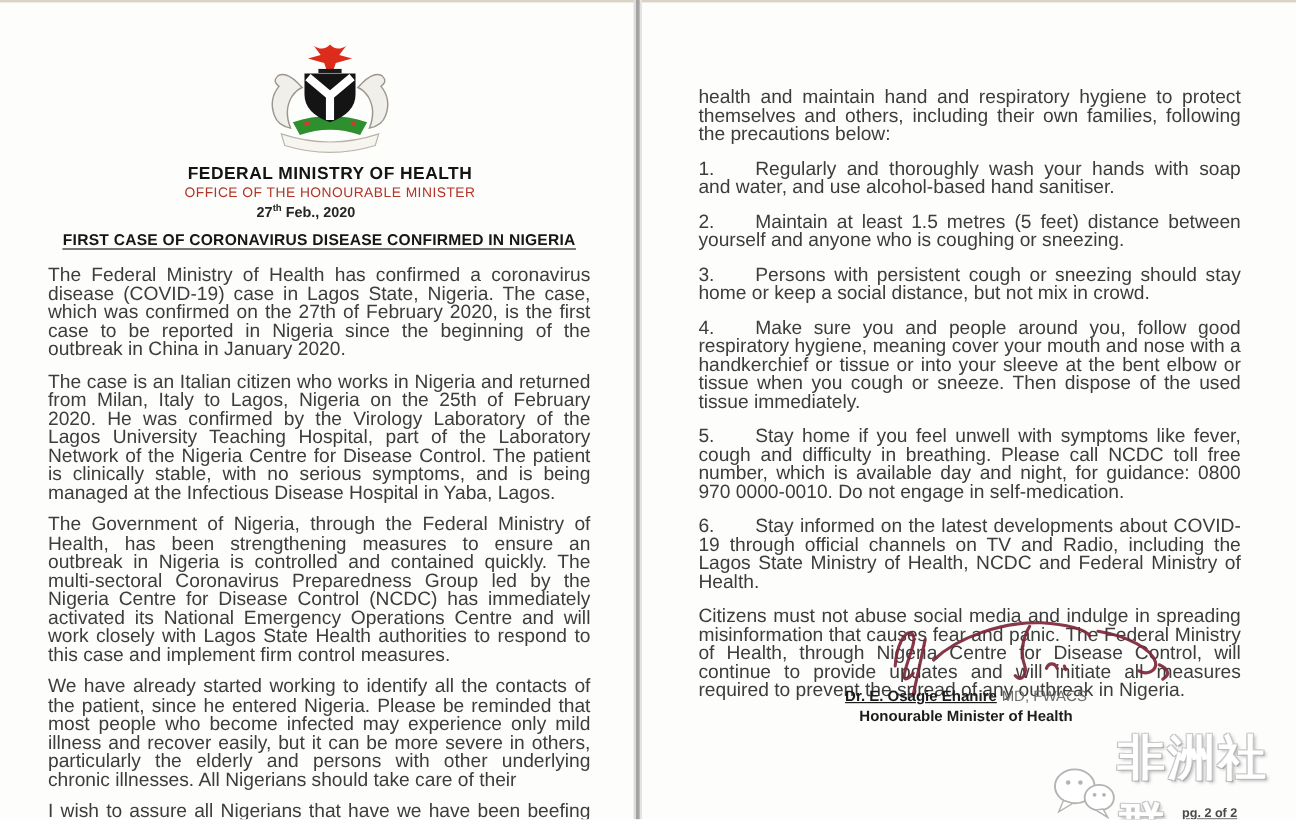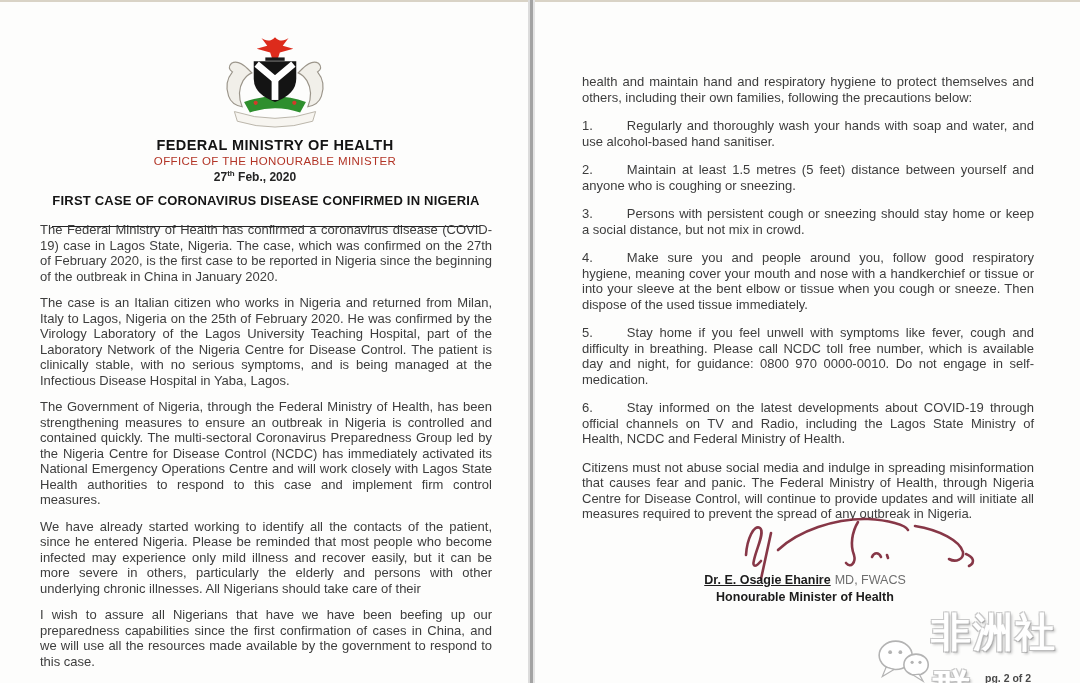--- a/index.html
+++ b/index.html
@@ -19,27 +19,27 @@
   
   .crest { position:absolute; left:217px; top:36px; width:116px; height:97px; }
   .hdr-center { position:absolute; left:45px; top:137px; width:460px; text-align:center; }
   .ministry { font-size:14.5px; font-weight:bold; color:#141414; letter-spacing:.4px; }
   .office { font-size:11.5px; color:#b23426; letter-spacing:.4px; margin-top:2px; }
   .date-line { position:absolute; left:40px; top:169px; width:430px; text-align:center;
                font-size:12px; font-weight:bold; color:#242424; }
   .date-line sup { font-size:8px; }
   .doc-title-wrap { position:absolute; left:40px; top:191px; width:452px; text-align:center; }
   .doc-title { display:inline-block; font-size:13px; font-weight:bold; color:#161616;
-               letter-spacing:.2px; border-bottom:1.6px solid #222; padding-bottom:18px; }
+               letter-spacing:.2px; border-bottom:1.6px solid #222; padding-bottom:0; }
 
   
   .body-1 { position:absolute; left:40px; top:222px; width:452px; }
   .body-2 { position:absolute; left:49px; top:74px; width:452px; }
   .body-1 p, .body-2 p, .body-2 .item {
-    font-size:13px; line-height:15.5px; text-align:justify; color:#3d3d3d;
+    font-size:16px; line-height:15.5px; text-align:justify; color:#3d3d3d;
     margin:0 0 11px 0;
   }
   .body-2 p, .body-2 .item { margin-bottom:13px; }
   .item .numgap { display:inline-block; width:34px; }
   .pagenum { position:absolute; font-size:10.5px; font-weight:bold; color:#4a4a4a; }
   .pagenum-1 { left:40px; width:438px; top:666px; text-align:right;margin-top:16px; }
   .pagenum-2 { left:452px; top:672px;text-decoration:underline; }
 
   
   .sig-svg { position:absolute; left:197px; top:505px; width:255px; height:85px; }

